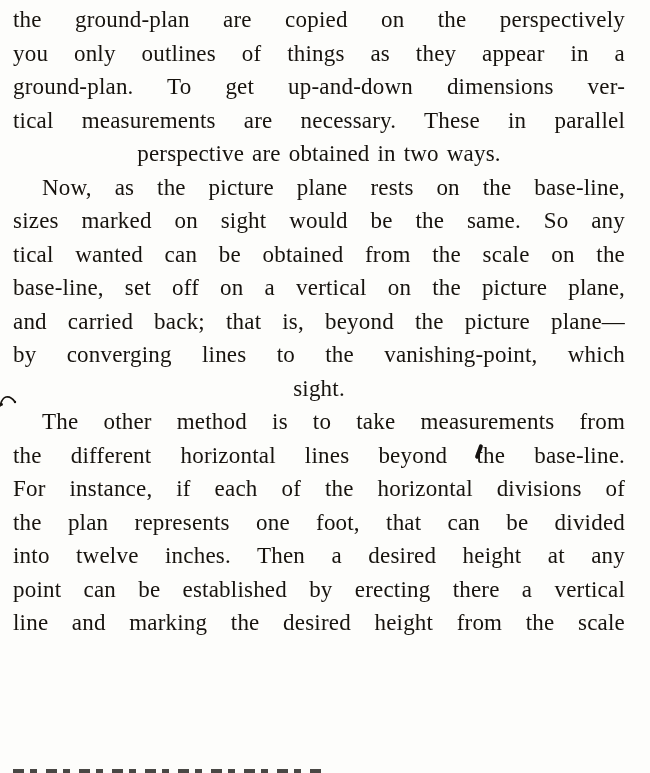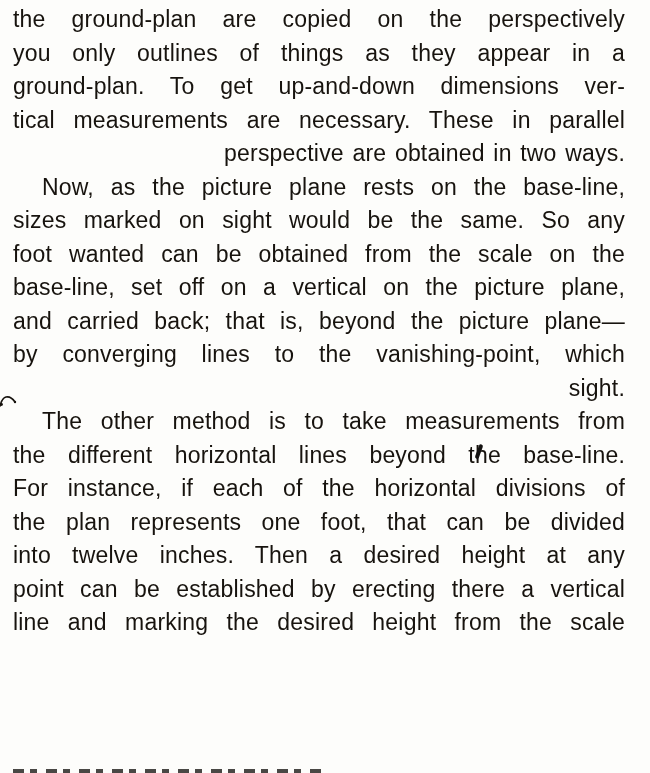--- a/index.html
+++ b/index.html
@@ -9,35 +9,35 @@
   body {
     width: 650px;
     height: 773px;
     overflow: hidden;
     background: #fdfdfb;
   }
   .page {
     position: relative;
     width: 634px;
     height: 773px;
-    font-family: Liberation Sans, sans-serif;
+    font-family: Liberation Serif, serif;
     color: #17130e;
   }
   .text-block {
     position: absolute;
     left: 13px;
     right: 9px;
     top: 3px;
   }
   .line {
     font-size: 23px;
     line-height: 33.5px;
     letter-spacing: 0.2px;
     word-spacing: 2px;
-    text-align: right;
+    text-align: center;
     overflow: visible;
   }
   .line.justify {
     text-align: justify;
     text-align-last: justify;
   }
   .line.indent {
     text-indent: 29px;
   }
   
@@ -85,21 +85,21 @@
       <div>
         <div class="line justify">the ground-plan are copied on the perspectively</div>
         <div class="line justify">you only outlines of things as they appear in a</div>
         <div class="line justify">ground-plan.   To get up-and-down dimensions ver-</div>
         <div class="line justify">tical measurements are necessary.   These in parallel</div>
         <div class="line">perspective are obtained in two ways.</div>
       </div>
       <div>
         <div class="line justify indent">Now, as the picture plane rests on the base-line,</div>
         <div class="line justify">sizes marked on sight would be the same.  So any</div>
-        <div class="line justify">foot wanted can be obtained from the scale on the</div>
+        <div class="line justify">tical wanted can be obtained from the scale on the</div>
         <div class="line justify">base-line, set off on a vertical on the picture plane,</div>
         <div class="line justify">and carried back;  that is, beyond the picture plane—</div>
         <div class="line justify">by converging lines to the vanishing-point, which</div>
         <div class="line">sight.</div>
       </div>
       <div>
         <div class="line justify indent">The other method is to take measurements from</div>
         <div class="line justify">the different horizontal lines beyond the base-line.</div>
         <div class="line justify">For instance, if each of the horizontal divisions of</div>
         <div class="line justify">the plan represents one foot, that can be divided</div>

